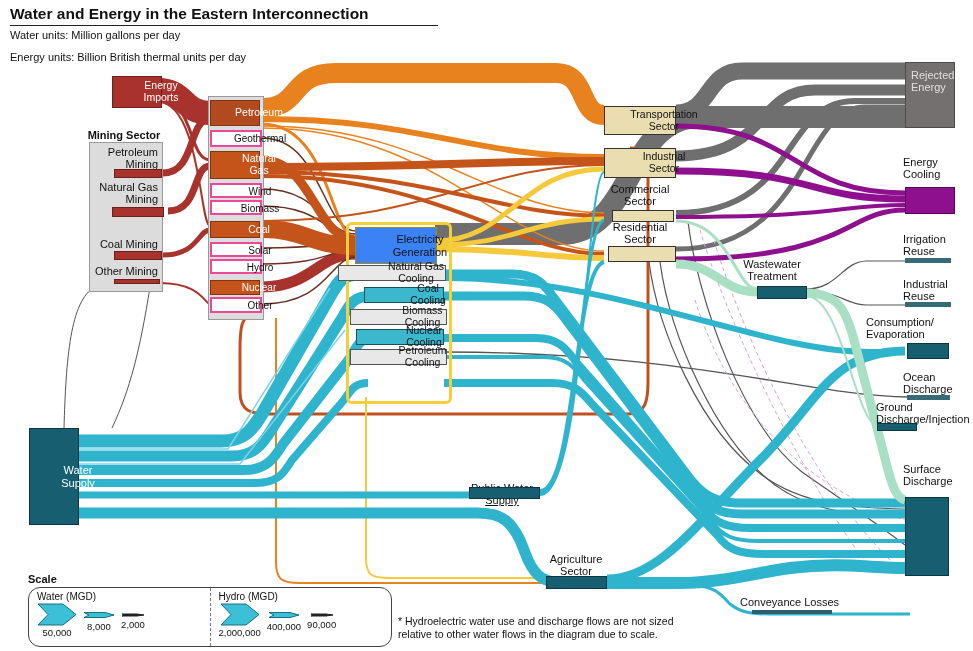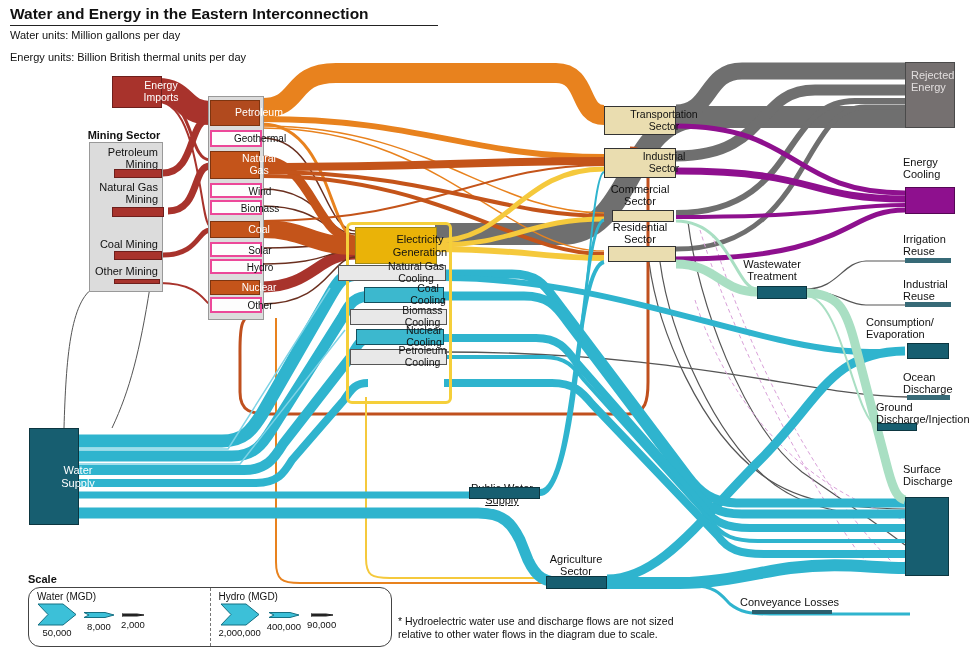--- a/index.html
+++ b/index.html
@@ -197,21 +197,21 @@
     </div>
   <div class="node n-burnt" style="left:210px;top:280px;width:50px;height:15px;font-size:10px;">
       <span>Nuclear</span>
     </div>
   <div class="node n-small" style="left:210px;top:297px;width:50px;height:16px;">
       <span>Other</span>
       <i class="ubar"></i>
     </div>
 
   <div class="ygroup" style="position:absolute;left:346px;top:222px;width:100px;height:176px;"></div>
-  <div class="node" style="left:355px;top:227px;width:82px;height:37px;background:#eab308;border:1px solid #A08A18;font-size:11px;">
+  <div class="node" style="left:355px;top:227px;width:82px;height:37px;background:#3b82f6;border:1px solid #A08A18;font-size:11px;">
       <span>Electricity Generation</span>
     </div>
   <div class="node n-ltgray" style="left:338px;top:265px;width:108px;height:16px;">
       <span>Natural Gas Cooling</span>
     </div>
   <div class="node n-cyan" style="left:364px;top:287px;width:80px;height:16px;">
       <span>Coal Cooling</span>
     </div>
   <div class="node n-ltgray" style="left:350px;top:309px;width:97px;height:16px;">
       <span>Biomass Cooling</span>

